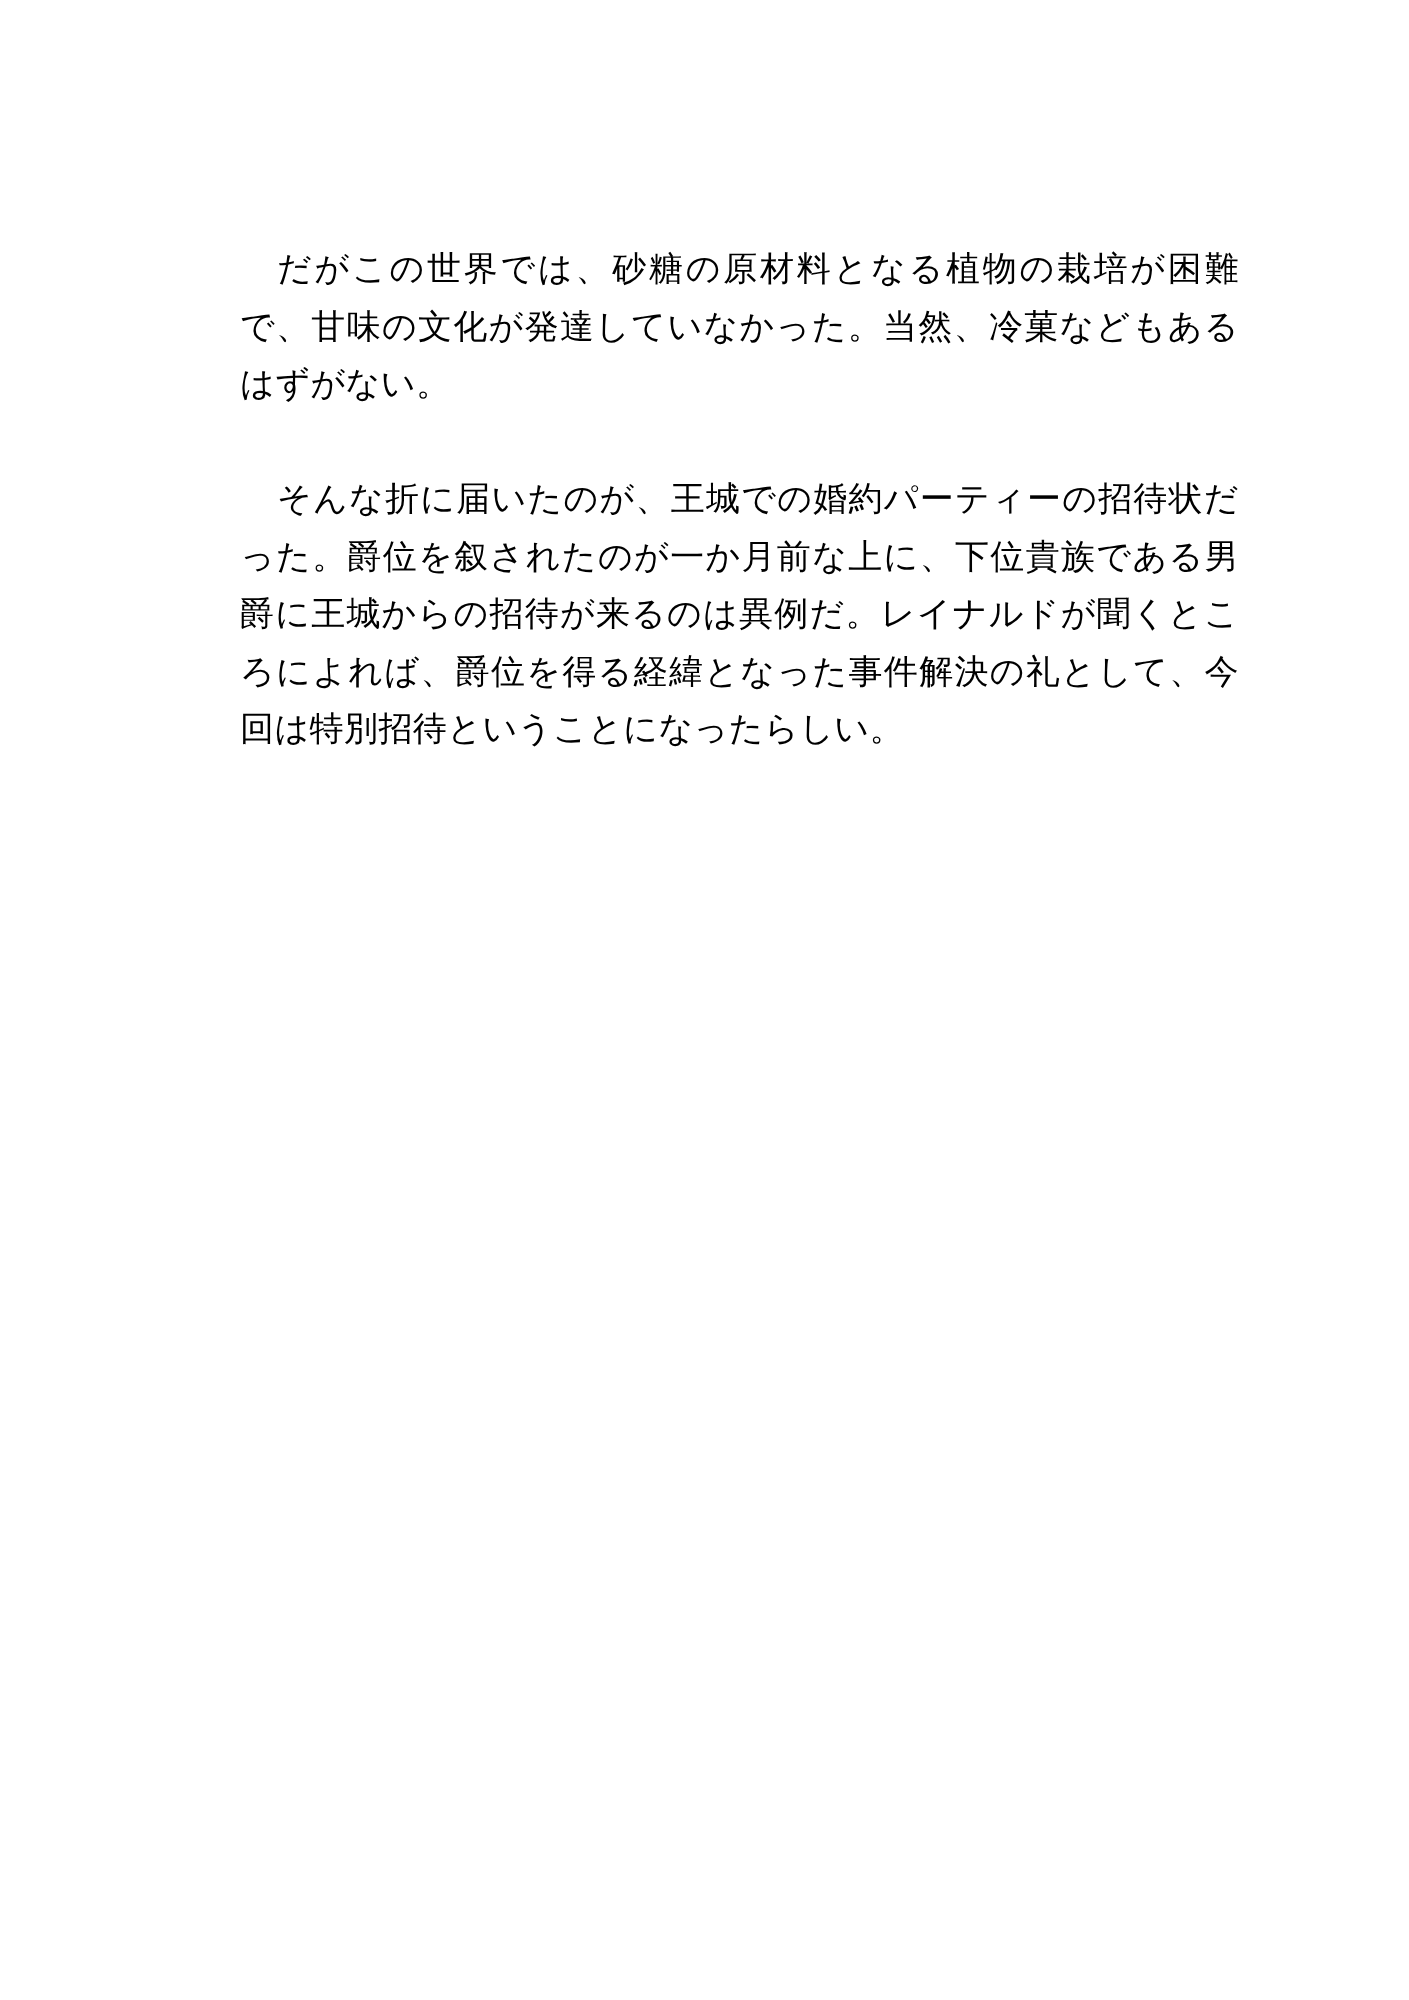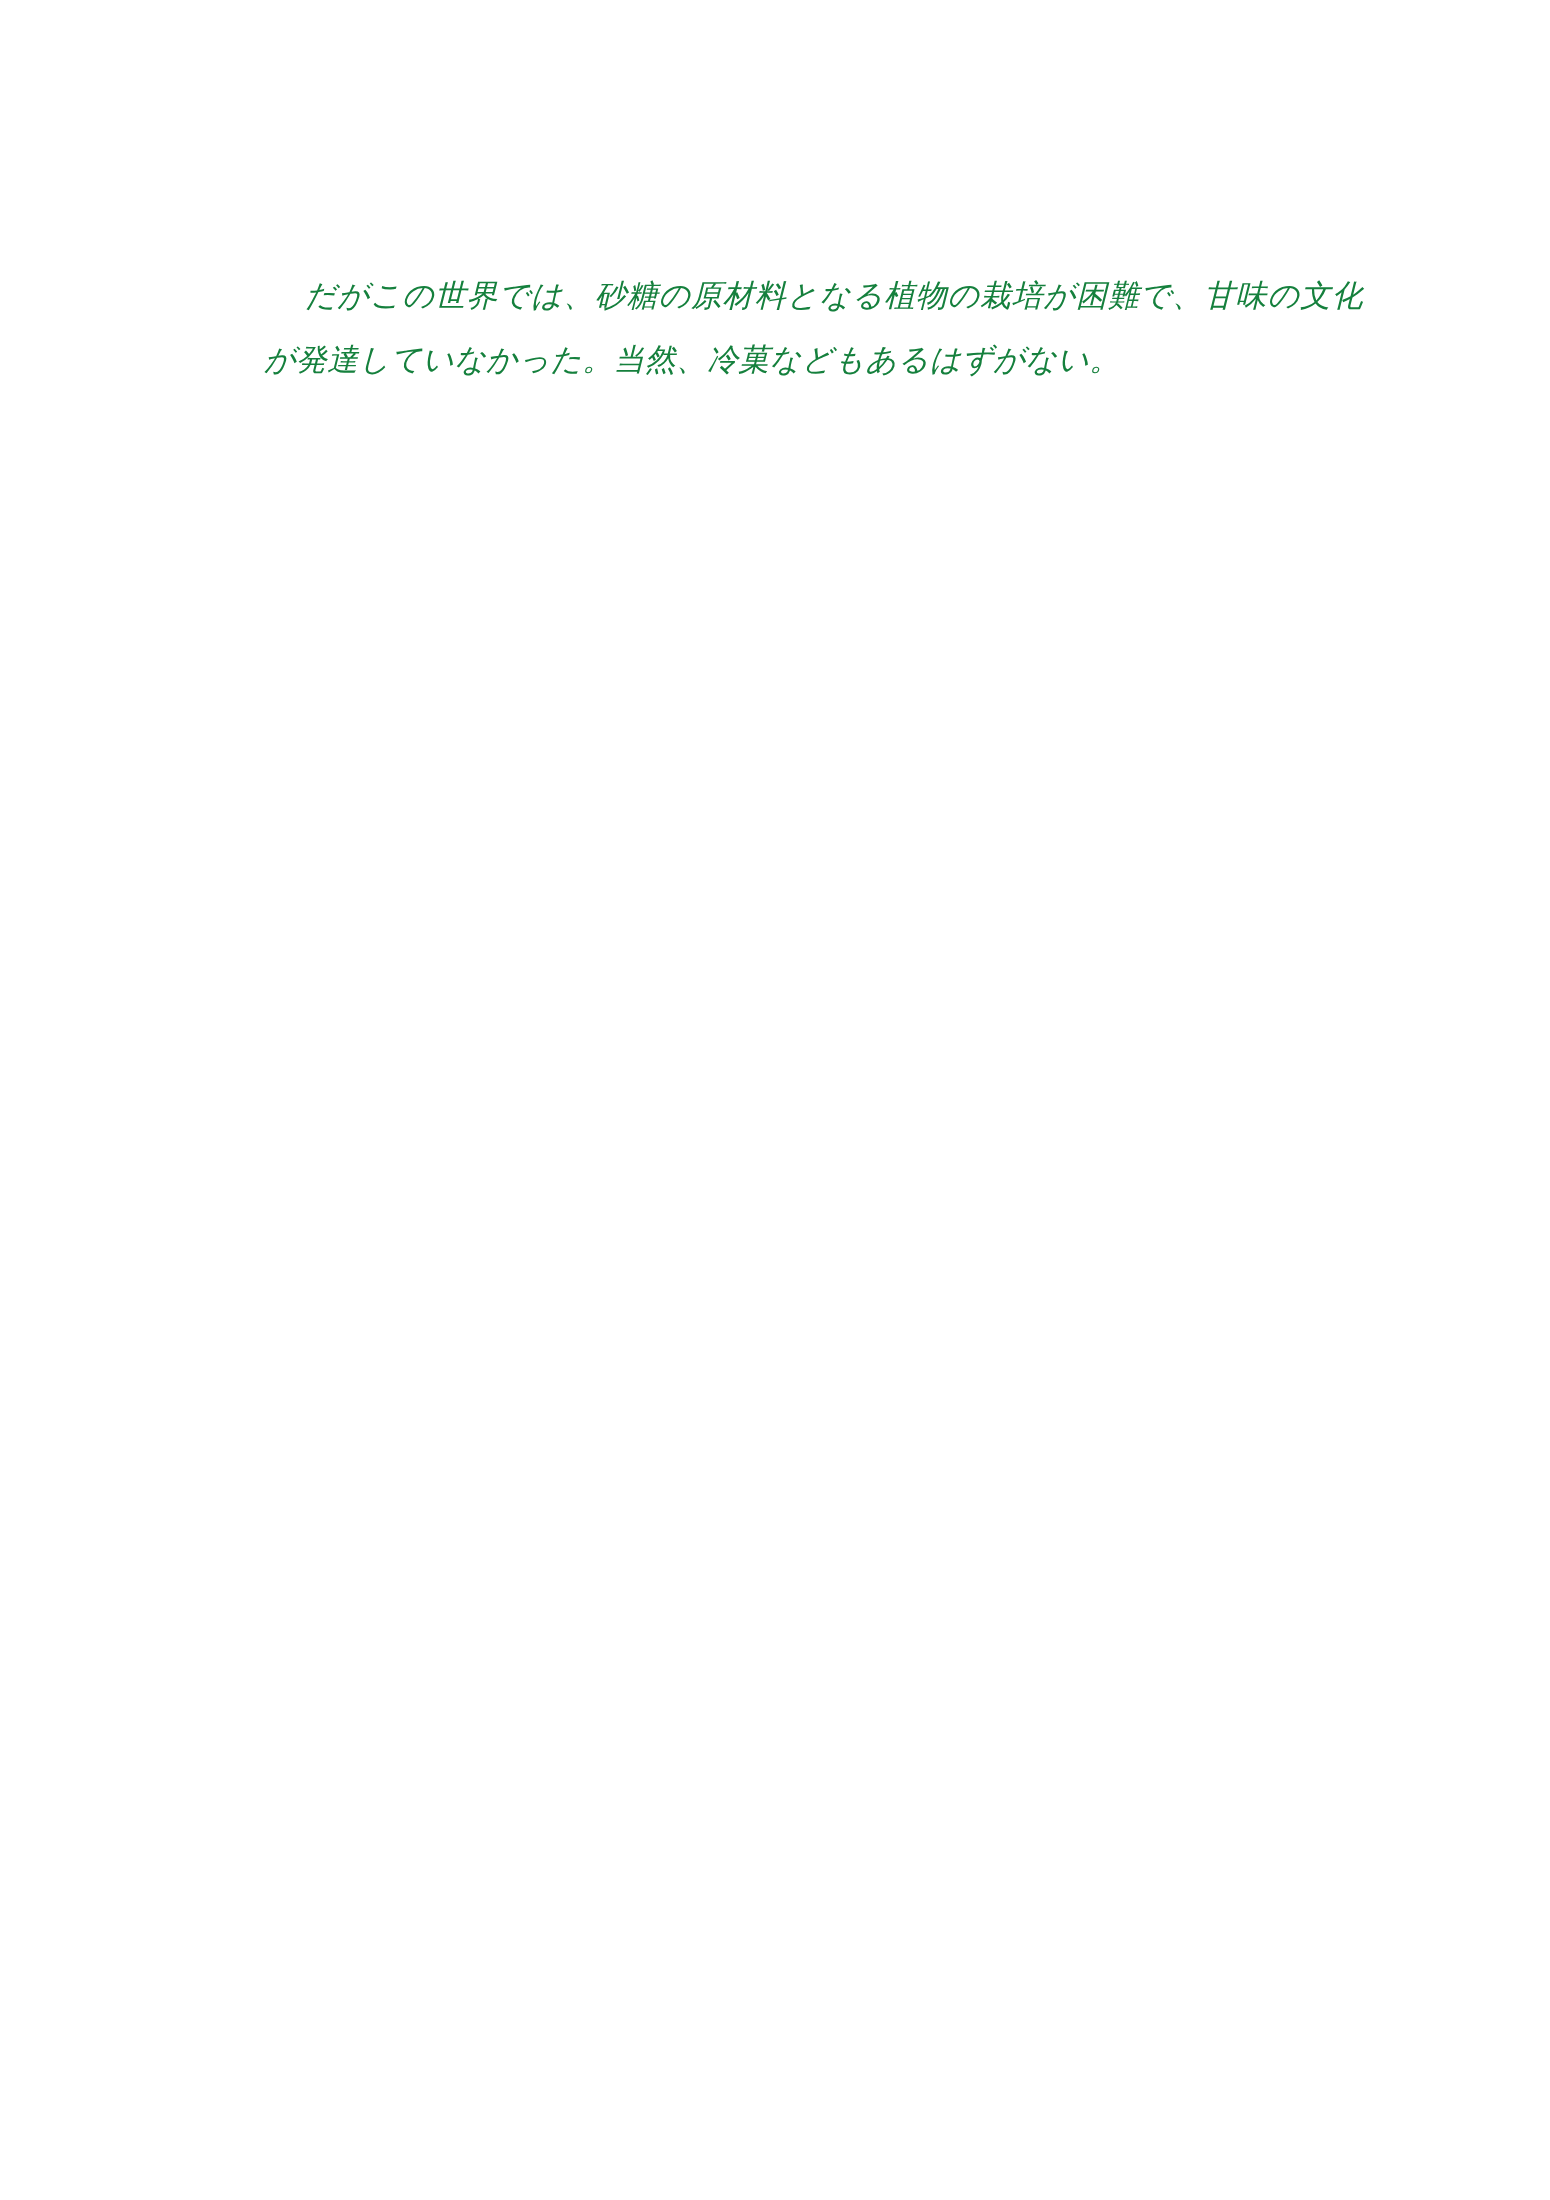--- a/index.html
+++ b/index.html
@@ -16,38 +16,38 @@
   }
   .page {
     position: relative;
     width: 1409px;
     height: 2000px;
     background: #ffffff;
     box-sizing: border-box;
     padding: 240px 170px 0 240px;
   }
   .text-body {
-    font-size: 28px;
+    font-size: 34px;
     line-height: 57.5px;
     letter-spacing: 0.4px;
     text-align: justify;
     text-justify: inter-character;
-    color: #15803d;
-    font-style: italic;
+    color: #000000;
   }
   .para {
     margin: 0;
     text-indent: 37px;
   }
   .para-gap {
     height: 57.5px;
   }
 </style>
 </head>
 <body>
 
 <div class="page">
   <div class="text-body">
     <p class="para">だがこの世界では、砂糖の原材料となる植物の栽培が困難で、甘味の文化が発達していなかった。当然、冷菓などもあるはずがない。</p>
     <div class="para-gap"></div>
     <p class="para"></p>
+    <p class="para">そんな折に届いたのが、王城での婚約パーティーの招待状だった。爵位を叙されたのが一か月前な上に、下位貴族である男爵に王城からの招待が来るのは異例だ。レイナルドが聞くところによれば、爵位を得る経緯となった事件解決の礼として、今回は特別招待ということになったらしい。</p>
   </div>
 </div>
 
 </body></html>

